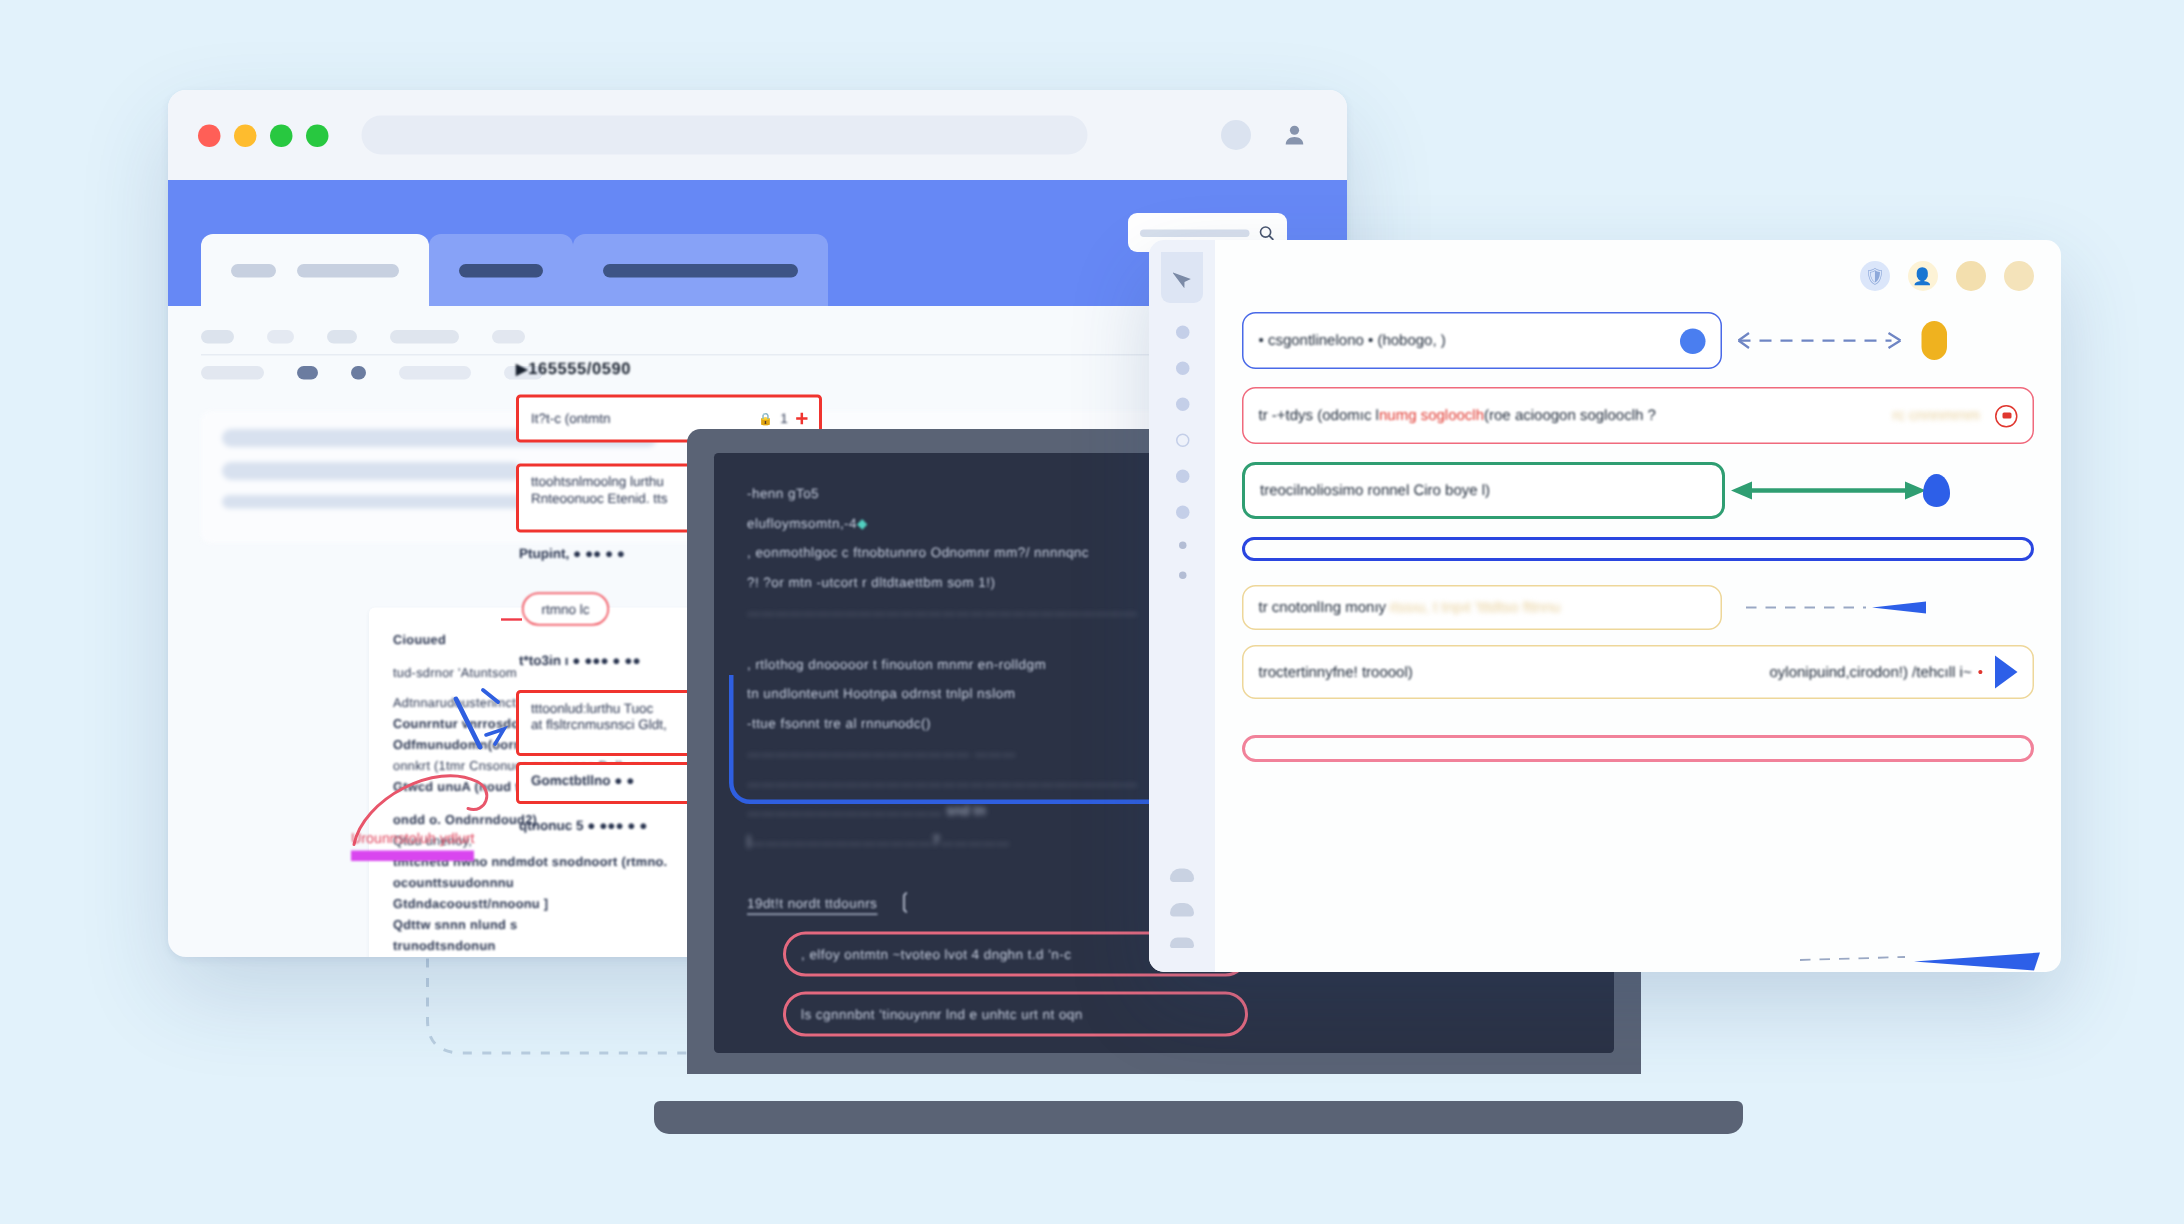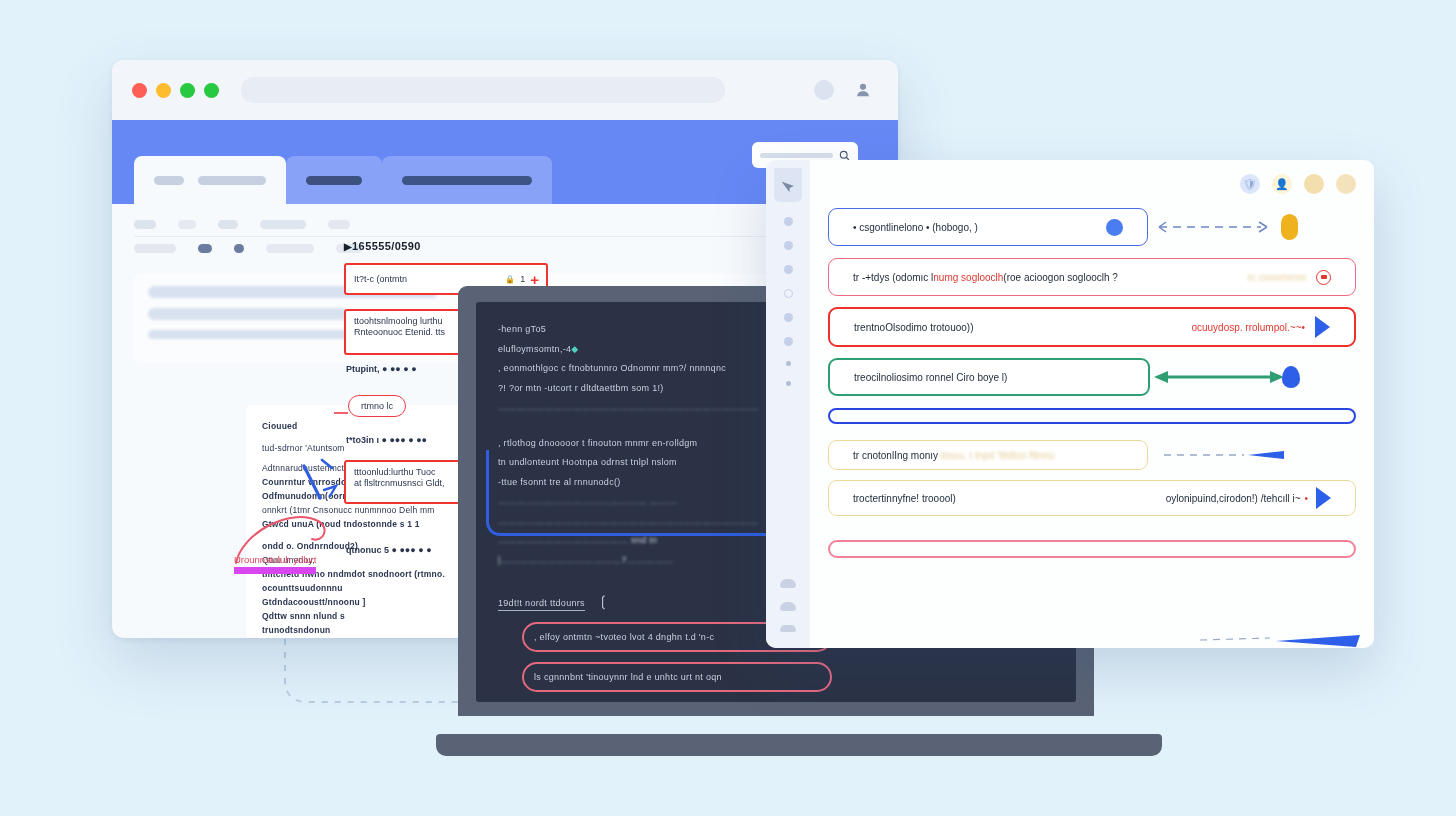--- a/index.html
+++ b/index.html
@@ -95,21 +95,21 @@
 
   .rbody { flex:1; padding:14px 18px 10px 18px; position:relative; }
   .avatars { display:flex; justify-content:flex-end; gap:12px; margin-bottom:14px; }
   .av { width:20px; height:20px; border-radius:50%; display:flex; align-items:center; justify-content:center; font-size:11px; }
   .av1 { background:#dbe6fa; color:#8ea9da; }
   .av2 { background:#fdf3d6; color:#cbb05d; }
   .av3 { background:#f3dfae; }
   .av4 { background:#f4e3ba; }
 
   .arow { position:relative; display:flex; align-items:center; height:38px; margin-bottom:12px; }
-  .abox { flex:1; border-radius:9px; display:flex; align-items:center; padding:0 24px; height:38px; background:#fff; }
+  .abox { flex:1; border-radius:9px; display:flex; align-items:center; padding:0 10px; height:38px; background:#fff; }
   .abox .lbl { font-size:10px; color:#1d2838; white-space:nowrap; }
   .abox .red { color:#e0372f; }
   .abox .amb { color:#e7cf9a; }
   .b-blue  { border:1.7px solid #4a6ae8; }
   .b-pink  { border:1.7px solid #f06a7d; }
   .b-red   { border:2.2px solid #ef2f2a; }
   .b-green { border:2px solid #2f9e72; }
   .b-amber { border:1.5px solid #eed79a; }
 
   .trail { width:150px; display:flex; align-items:center; justify-content:center; position:relative; }
@@ -260,20 +260,23 @@
       <line x1="0" y1="5" x2="14" y2="5" stroke="#ef3b48" stroke-width="1.6"></line>
     </svg>
 
     <div class="rowdots blur1" style="left:234px;top:375px;font-weight:bold;">t*to3in ı ● ●●● ●  ●●</div>
 
     <div class="annot" style="left:232px;top:400px;width:204px;height:44px;">
       <div class="txt blur1" style="padding-bottom:1px">tttoonlud:lurthu Tuoc</div>
       <div class="txt blur1" style="padding-top:0">at flsltrcnmusnsci Gldt,</div>
     </div>
 
+    <div class="annot" style="left:232px;top:448px;width:204px;height:28px;">
+      <div class="txt blur1" style="font-weight:bold">Gomctbtllno ●  ●</div>
+    </div>
 
     <div class="rowdots blur1" style="left:234px;top:485px;font-weight:bold;">qtnonuc 5 ● ●●● ●  ●</div>
 
     <svg style="position:absolute;left:186px;top:392px;" width="46" height="56">
       <path d="M6,14 L22,46" stroke="#2f5fe0" stroke-width="3.2" fill="none" stroke-linecap="round"></path>
       <path d="M24,8 L34,16" stroke="#2f5fe0" stroke-width="2.6" fill="none" stroke-linecap="round"></path>
       <path d="M26,38 L38,34 L32,44" stroke="#2f5fe0" stroke-width="2.4" fill="none" stroke-linecap="round"></path>
     </svg>
 
     <svg style="position:absolute;left:120px;top:445px;" width="110" height="60">
@@ -378,27 +381,20 @@
           <span class="lbl blur1">tr -+tdys (odomıc l </span>
           <span class="lbl red blur1">numg soglooclh</span>
           <span class="lbl blur1"> (roe acioogon soglooclh ?</span>
           <span class="lbl amb blur2" style="margin-left:auto">rc  cnnnmrnm</span>
           <span style="margin-left:10px;width:15px;height:15px;border-radius:50%;border:1.6px solid #e0372f;display:flex;align-items:center;justify-content:center;">
             <span style="width:6px;height:4px;background:#e0372f;border-radius:1px;display:block;"></span>
           </span>
         </div>
       </div>
 
-      <div class="arow">
-        <div class="abox b-red" style="height:40px">
-          <span class="lbl blur1">trentnoOlsodimo trotouoo))</span>
-          <span class="lbl red blur1" style="margin-left:auto">ocuuydosp. rrolumpol.~~•</span>
-          <span class="caret-blue" style="margin-left:10px"></span>
-        </div>
-      </div>
 
       <div class="arow">
         <div class="abox b-green" style="max-width:322px">
           <span class="lbl blur1">treocilnoliosimo ronnel Ciro boye l)</span>
         </div>
         <div class="trail">
           <svg width="140" height="20">
             <path d="M12,10 L126,10" stroke="#2f9e72" stroke-width="3" fill="none"></path>
             <path d="M4,10 L18,4 L18,16 Z" fill="#2f9e72"></path>
             <path d="M134,10 L120,4 L120,16 Z" fill="#2f9e72"></path>

